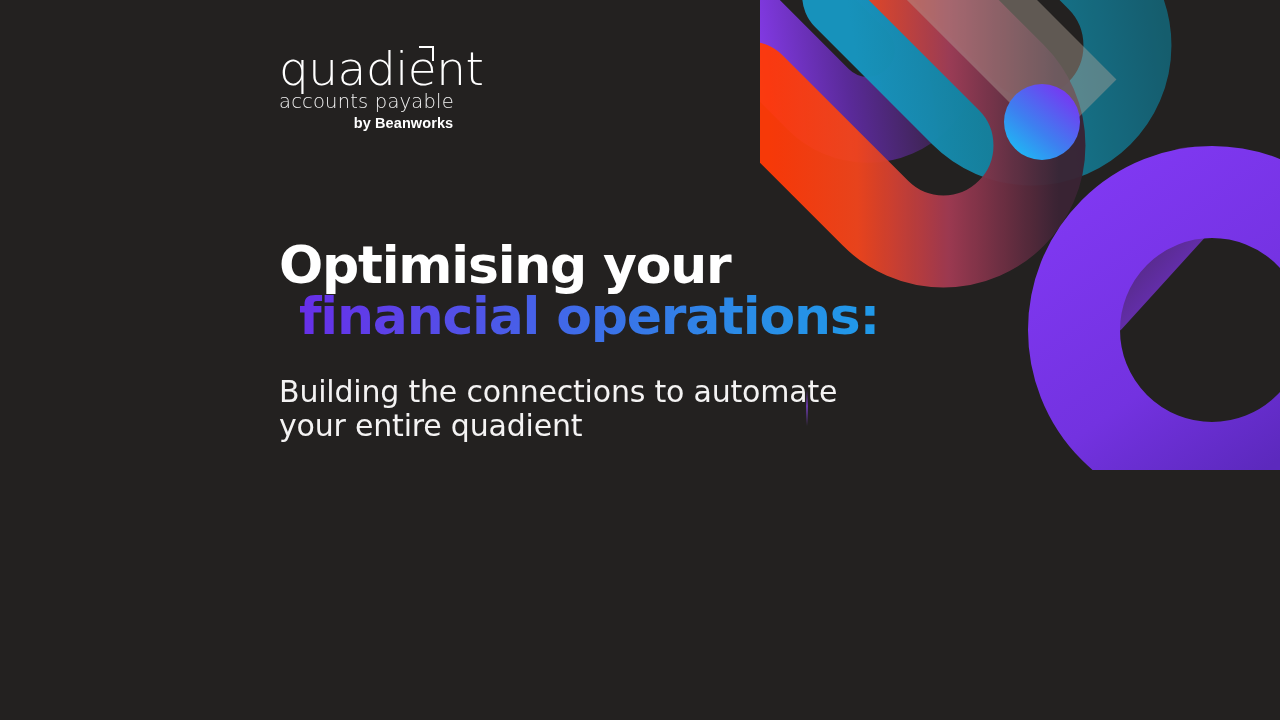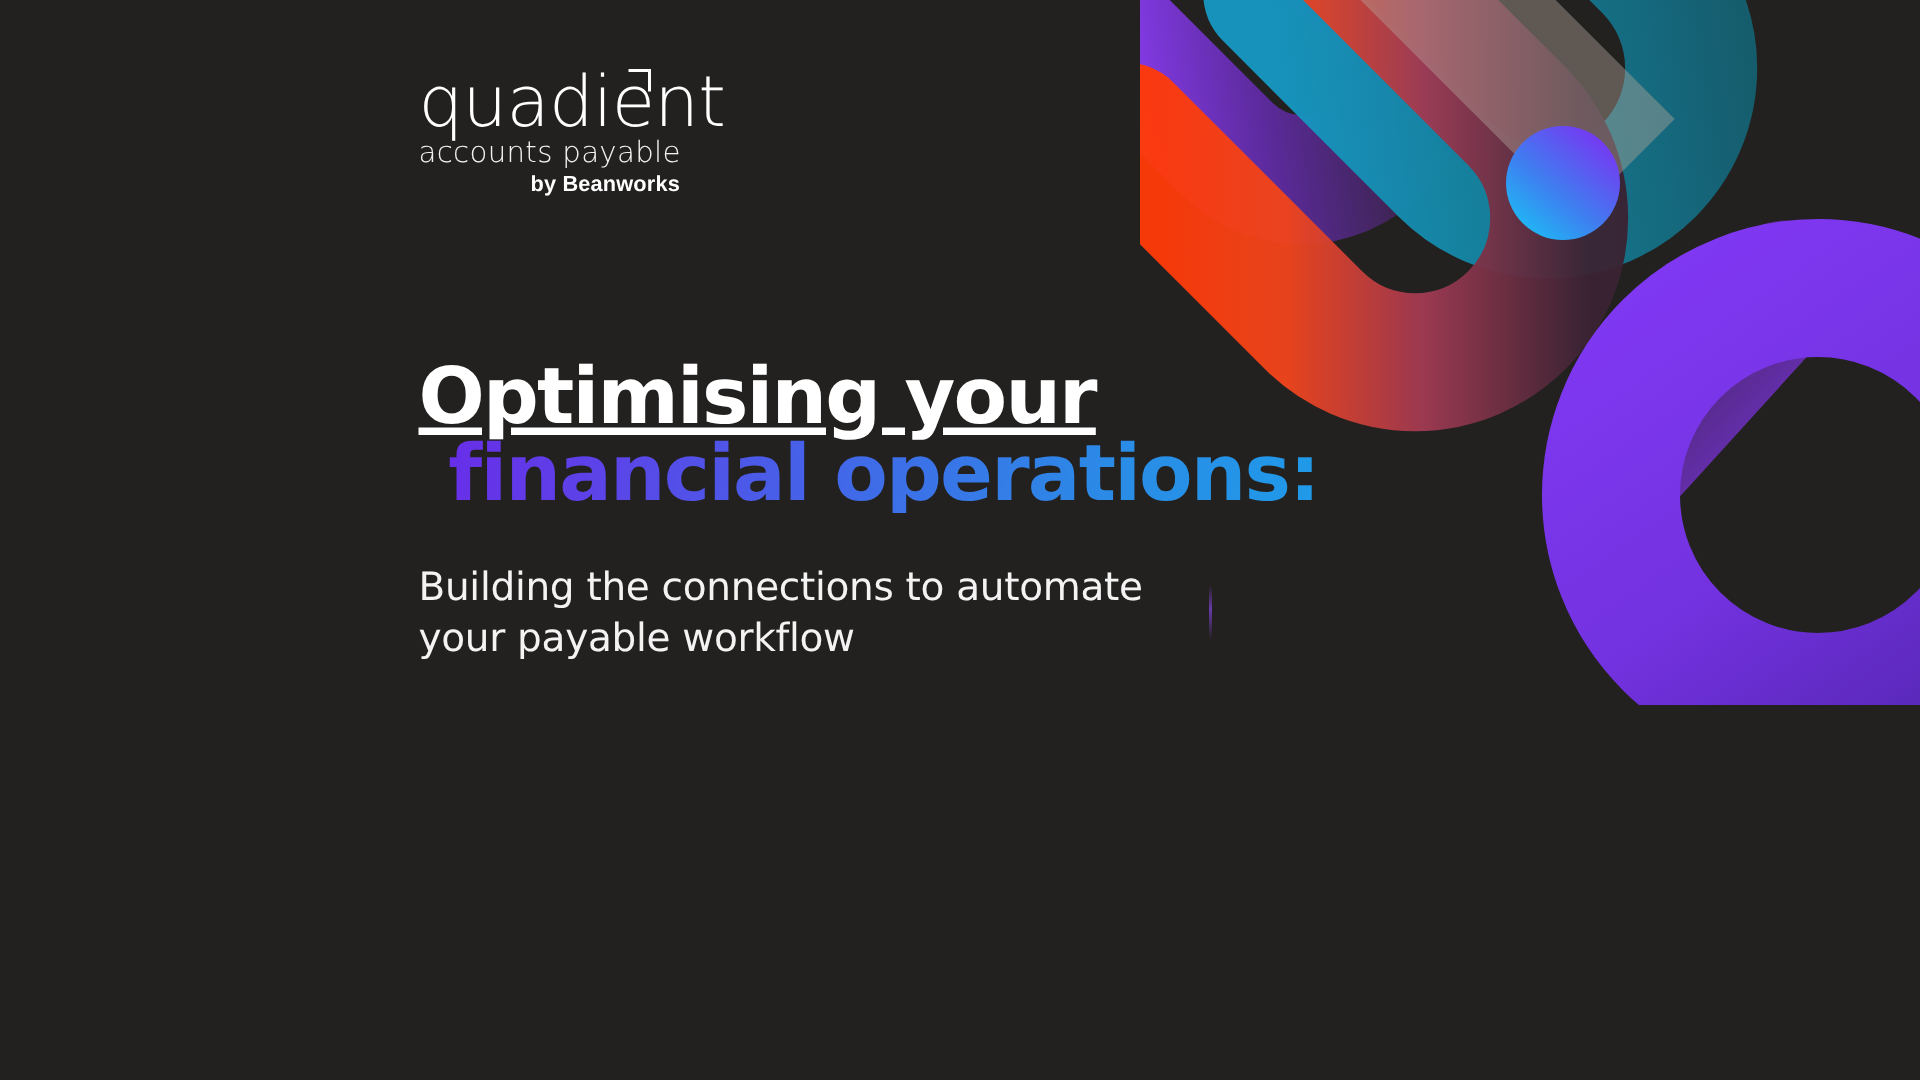--- a/index.html
+++ b/index.html
@@ -90,42 +90,42 @@
   }
   .headline-line {
     display: block;
     font-family: "DejaVu Sans", sans-serif;
     font-weight: bold;
     font-size: 52px;
     line-height: 51px;
     letter-spacing: -1.2px;
     white-space: nowrap;
   }
-  .headline-line-1 { color: #ffffff; text-decoration: underline; }
+  .headline-line-1 { color: #ffffff; }
   .headline-line-2 {
     background-image: linear-gradient(100deg, #6a2ae8 0%, #5a46e8 22%, #3f6be8 48%, #2a8ce6 75%, #1e9ce9 100%);
     -webkit-background-clip: text;
     background-clip: text;
     color: transparent;
     text-align: center;
     -webkit-text-fill-color: transparent;
   }
 
   
   #subtitle-block {
     position: absolute;
     left: 279px;
     top: 375px;
     width: 560px;
   }
   .subtitle-line {
     display: block;
     font-family: "DejaVu Sans", sans-serif;
     font-weight: 400;
-    font-size: 26px;
+    font-size: 30px;
     line-height: 34px;
     letter-spacing: -0.2px;
     color: #f4f3f3;
     white-space: nowrap;
   }
 
   
   #accent-sliver {
     position: absolute;
     left: 806px;
@@ -211,16 +211,16 @@
     <span class="logo-by">by Beanworks</span>
   </div>
 
   <div id="headline-block">
     <span class="headline-line headline-line-1">Optimising your</span>
     <span class="headline-line headline-line-2">financial operations:</span>
   </div>
 
   <div id="subtitle-block">
     <span class="subtitle-line">Building the connections to automate</span>
-    <span class="subtitle-line">your payable workflow</span>
+    <span class="subtitle-line">your entire quadient</span>
   </div>
 
 </div>
 
 </body></html>

